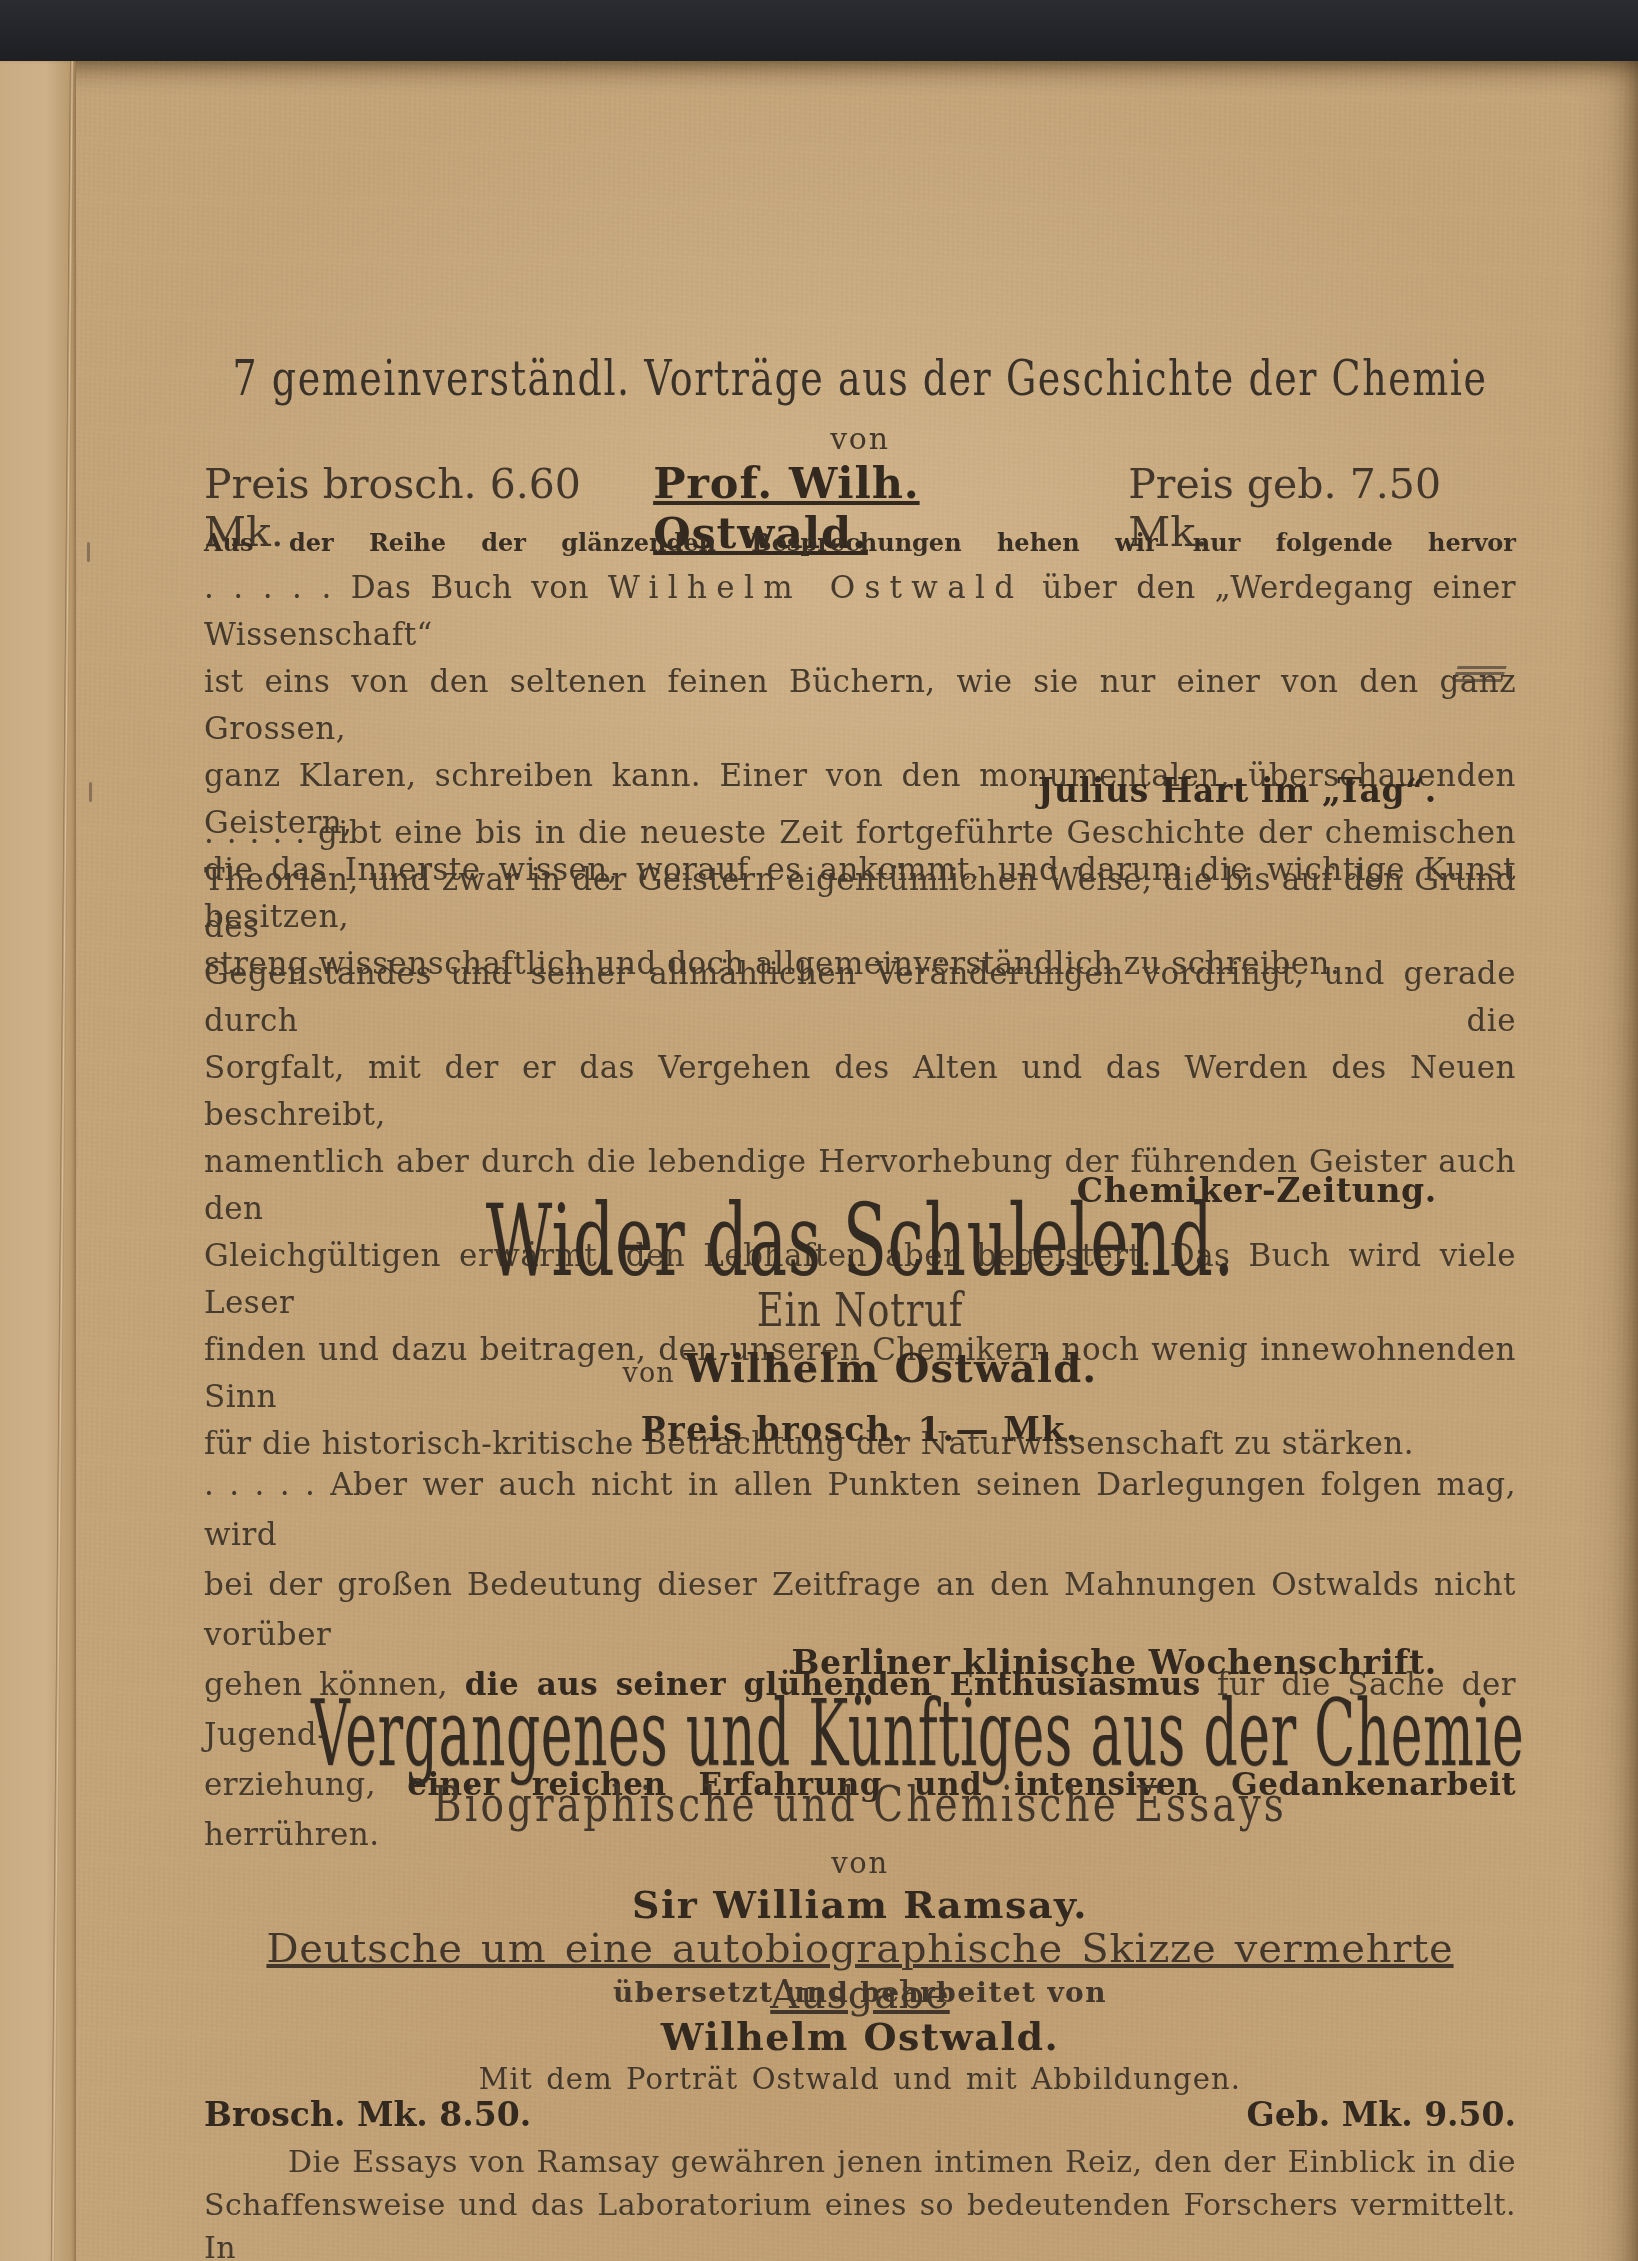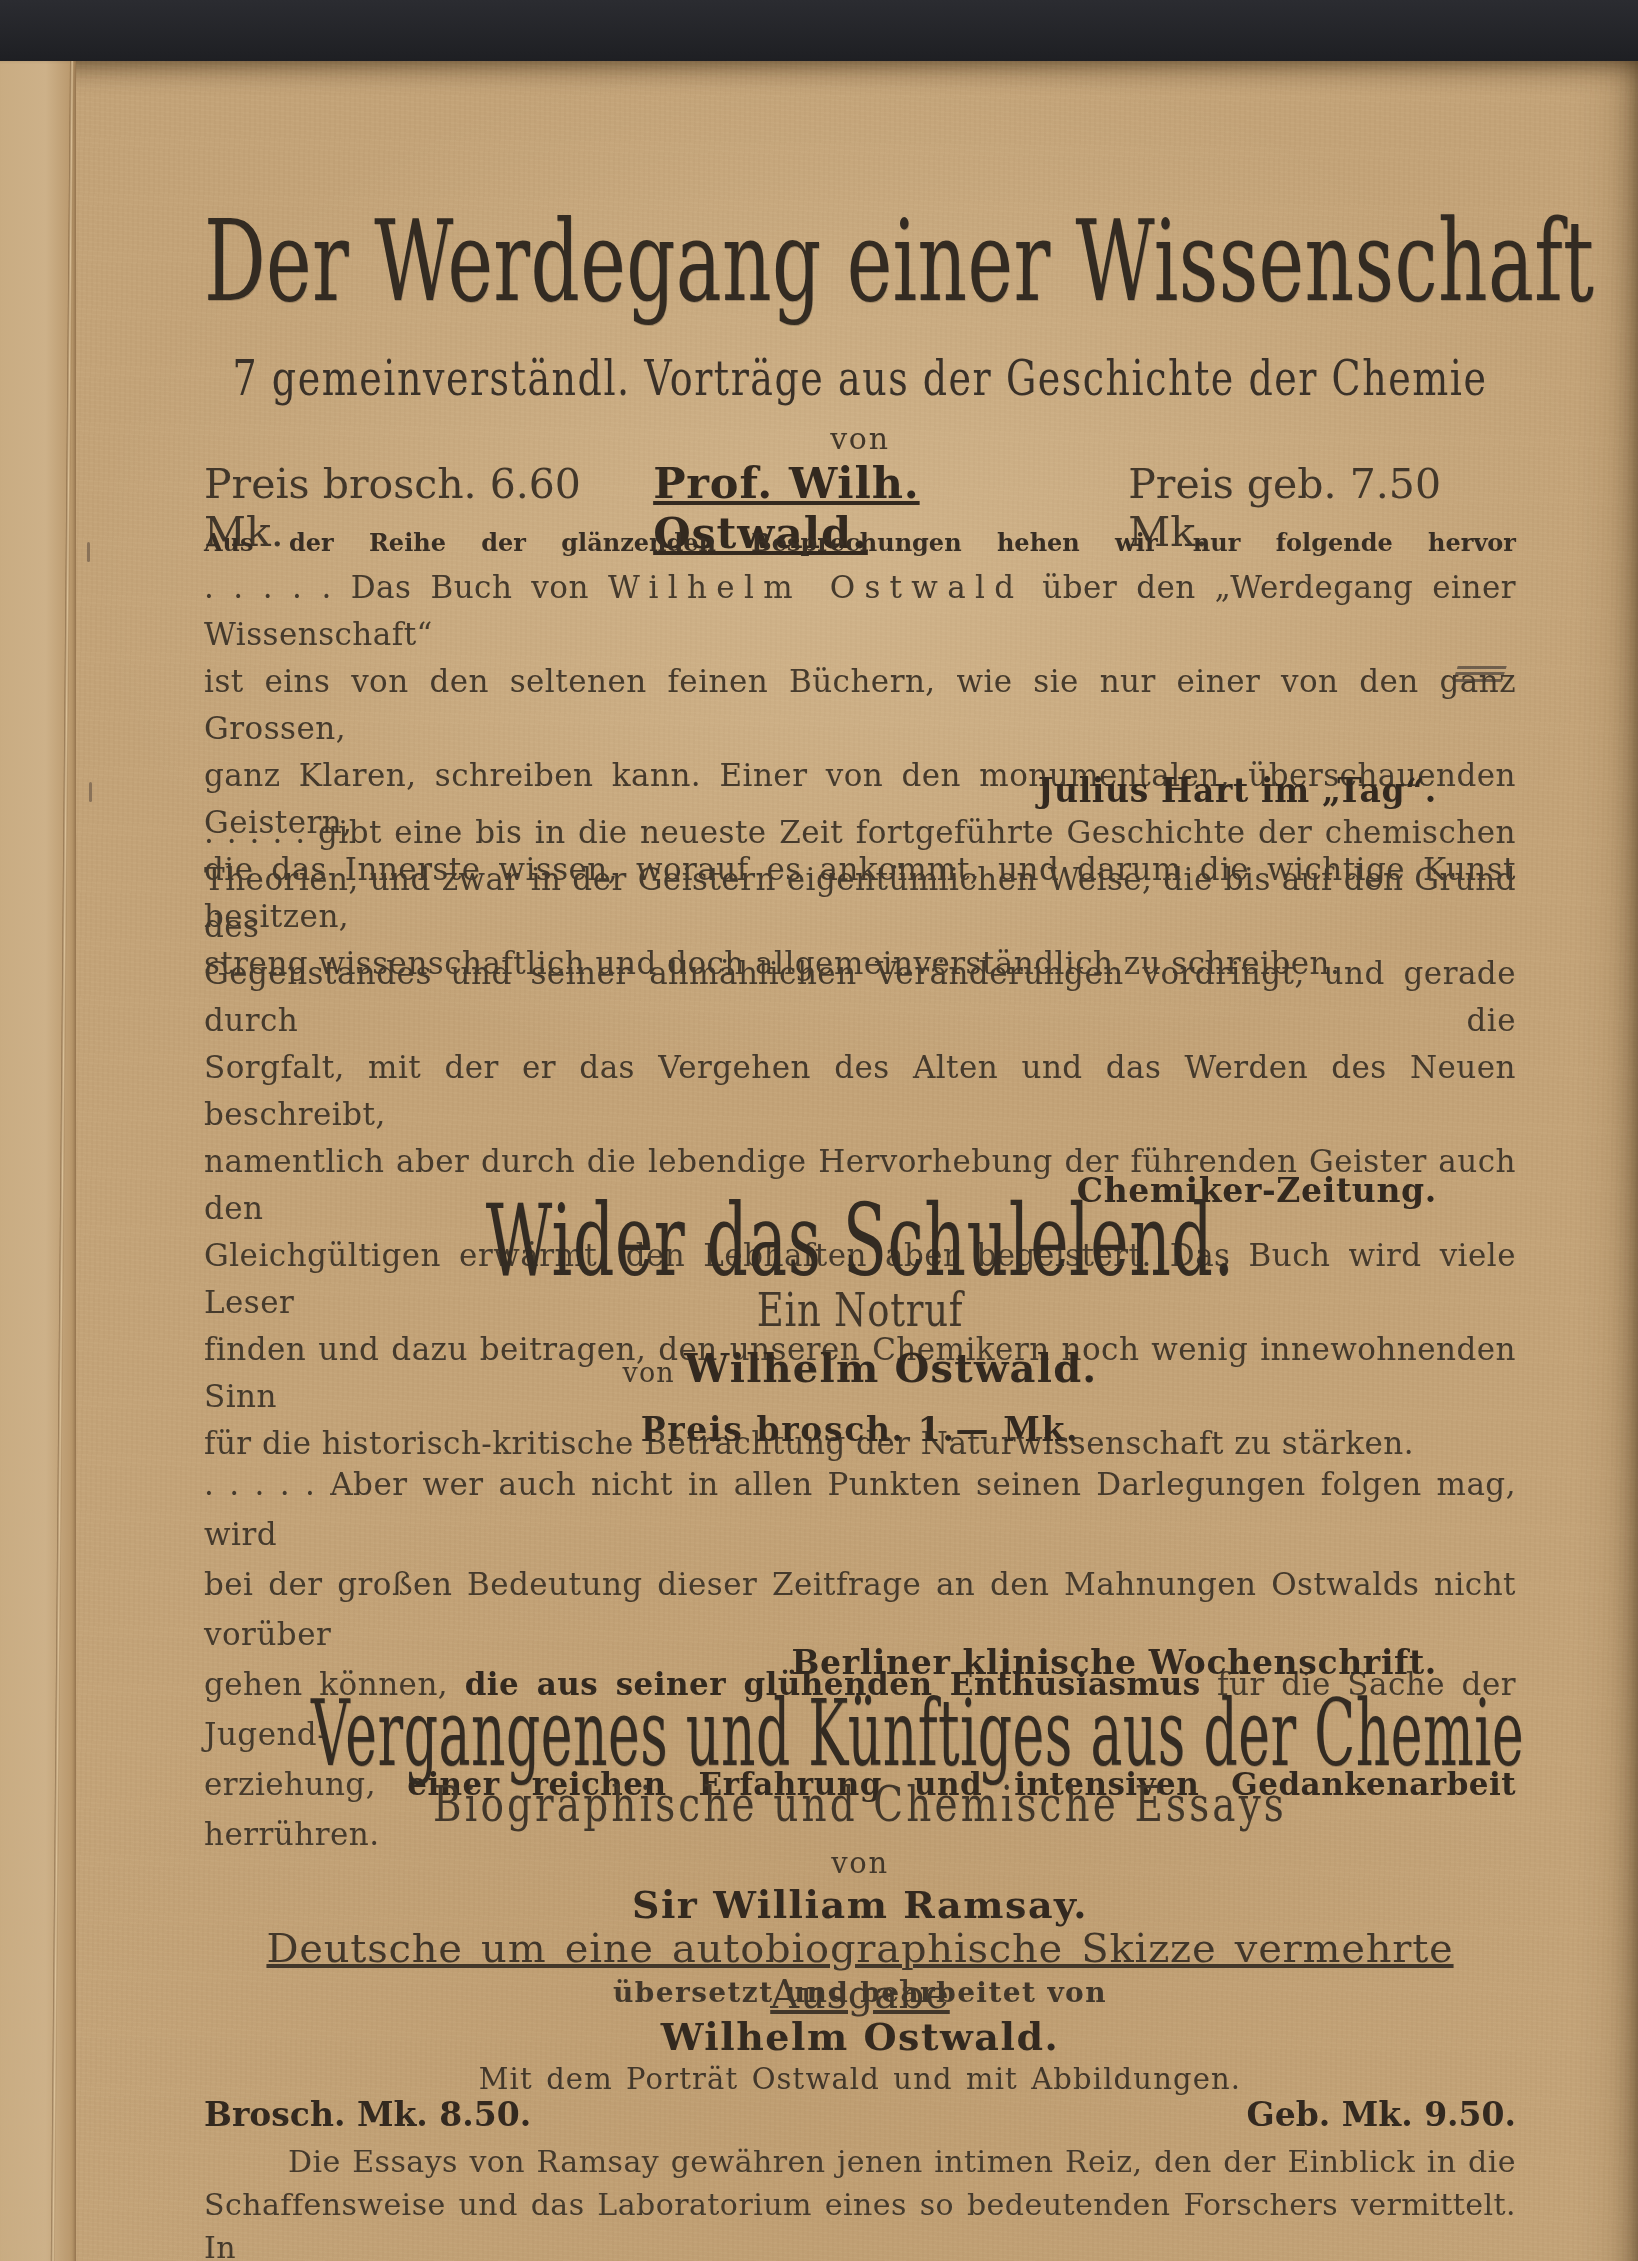--- a/index.html
+++ b/index.html
@@ -81,23 +81,20 @@
 <div class="page">
   <div class="black-strip-top"></div>
 
   <div class="paper">
     <div class="underpage"></div>
     <div class="seam"></div>
     <div class="stitch s1"></div>
     <div class="stitch s2"></div>
     <div class="smudge"></div>
 
-    <div class="tb center t1">
-      <span class="hscale">Der Werdegang einer Wissenschaft</span>
-    </div>
     <div class="tb center st1">
       <span class="hscale">7 gemeinverständl. Vorträge aus der Geschichte der Chemie</span>
     </div>
     <div class="tb center von1">von</div>
     <div class="tb price-row">
       <span class="pl">Preis brosch. 6.60 Mk.</span>
       <span class="pc">Prof. Wilh. Ostwald.</span>
       <span class="pr">Preis geb. 7.50 Mk.</span>
     </div>
     <div class="tb bold-intro">

